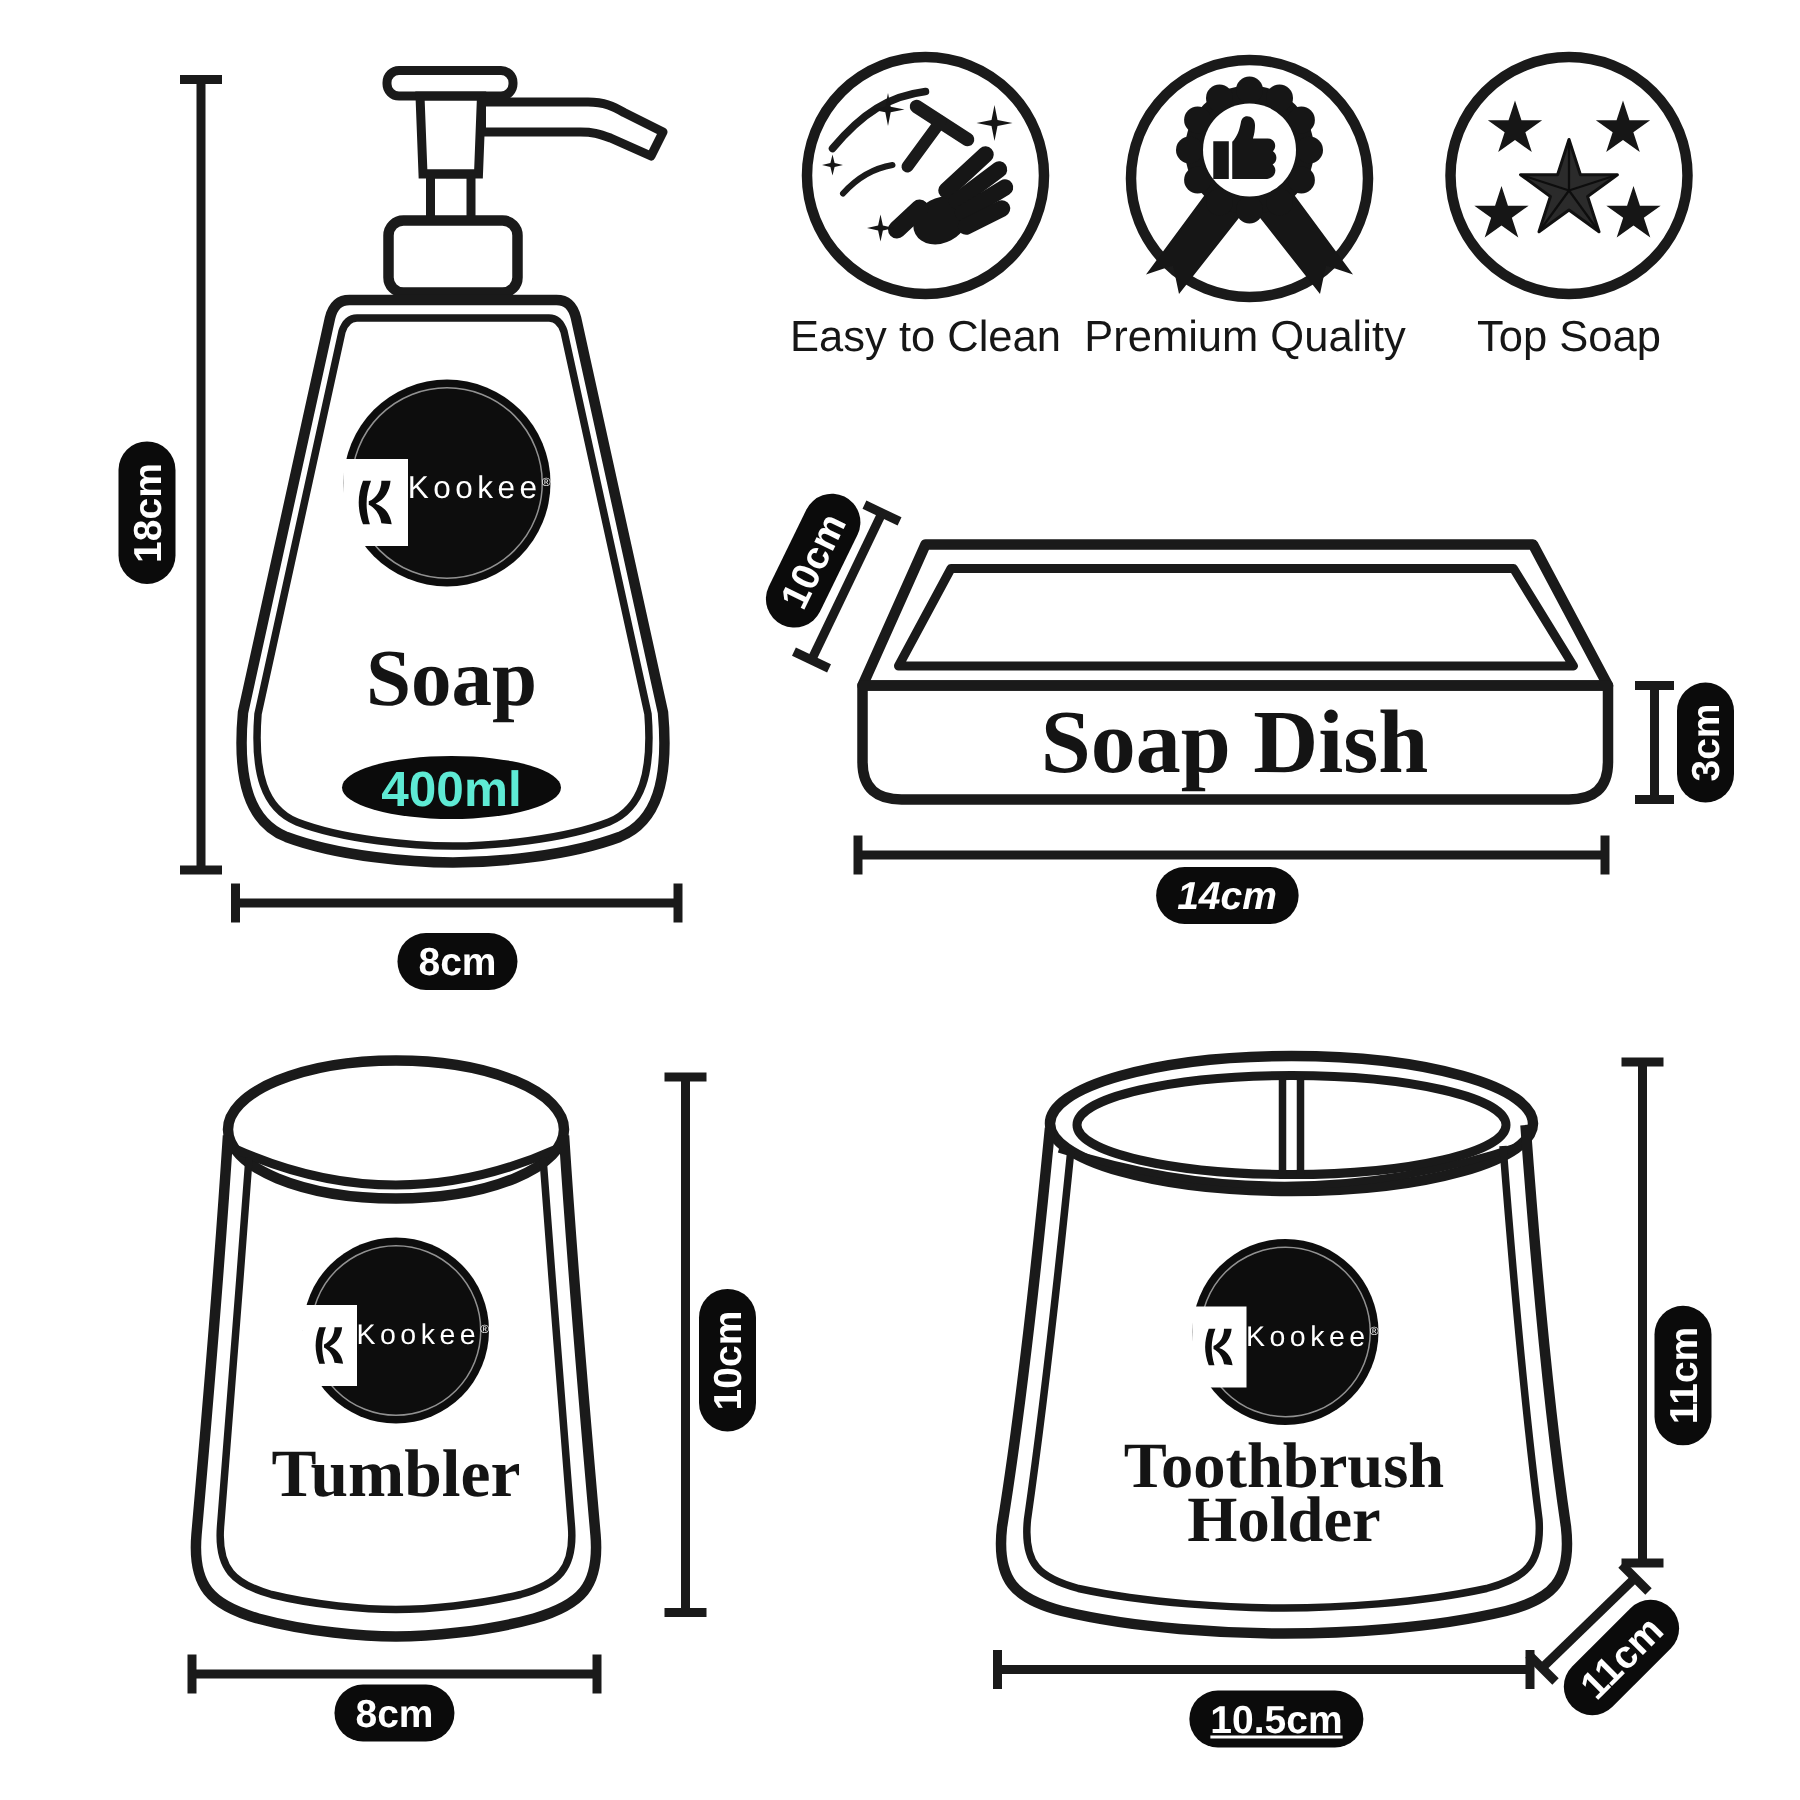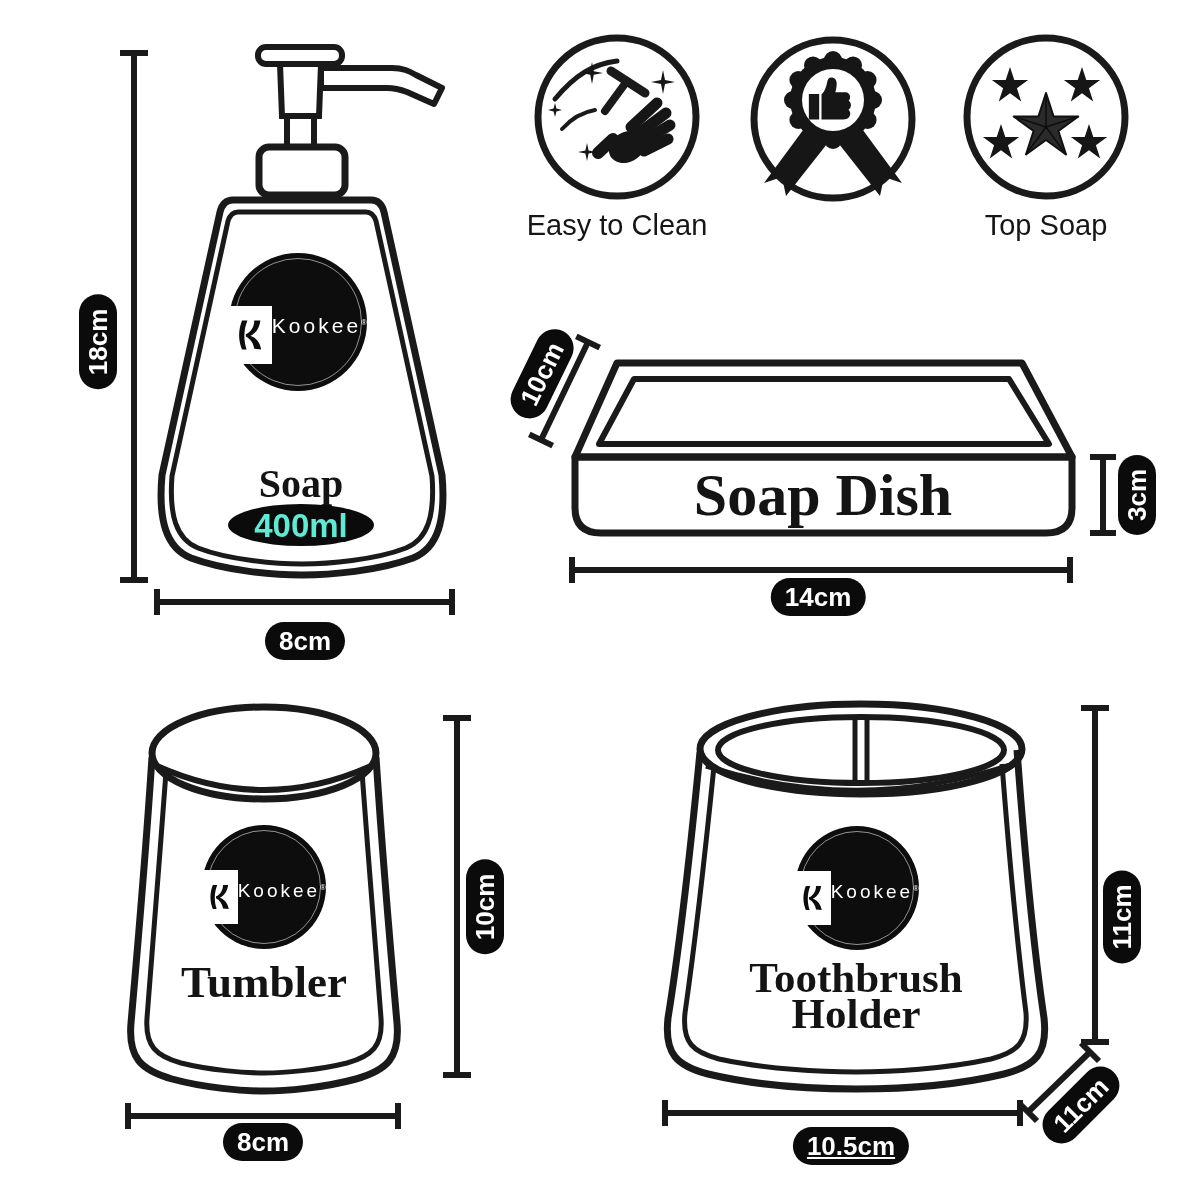--- a/index.html
+++ b/index.html
@@ -220,20 +220,21 @@
         <line x1="665" y1="1113" x2="1020" y2="1113"></line>
         <line x1="665" y1="1100" x2="665" y2="1126"></line>
         <line x1="1020" y1="1100" x2="1020" y2="1126"></line>
       </g>
     </g>
   </svg>
 
   <div class="overlay">
 
     <div class="badge-label" style="left:617px;top:226px;">Easy to Clean</div>
+    <div class="badge-label" style="left:830px;top:226px;">Premium Quality</div>
     <div class="badge-label" style="left:1046px;top:226px;">Top Soap</div>
 
     <div class="logo big" style="left:229px;top:253px;">
       <div class="ring"></div>
       <svg class="kmark" viewBox="0 0 56 56">
         <path fill="#0d0d0d" d="M17,9 C12,22 12,34 17,47 L23,47 C19,34 19,22 24,9 Z"></path>
         <path fill="#0d0d0d" d="M41,9 C40,18 36,25 28,29 C37,32 41,40 42,47 L33,46 C32,39 28,33 22,30 L22,27 C29,24 33,17 33,9 Z"></path>
       </svg>
       <div class="wordmark"><span>Kookee</span><sup>®</sup></div>
     </div>
@@ -249,37 +250,37 @@
 
     <div class="logo sm" style="left:795px;top:826px;">
       <div class="ring"></div>
       <svg class="kmark" viewBox="0 0 56 56">
         <path fill="#0d0d0d" d="M17,9 C12,22 12,34 17,47 L23,47 C19,34 19,22 24,9 Z"></path>
         <path fill="#0d0d0d" d="M41,9 C40,18 36,25 28,29 C37,32 41,40 42,47 L33,46 C32,39 28,33 22,30 L22,27 C29,24 33,17 33,9 Z"></path>
       </svg>
       <div class="wordmark"><span>Kookee</span><sup>®</sup></div>
     </div>
 
-    <div class="pname two" style="left:301px;top:452px;font-size:40px;margin-top:32px;">
+    <div class="pname two" style="left:301px;top:452px;font-size:54px;">
       <div>Soap</div>
     </div>
     <div class="capacity" style="left:301px;top:525px;">400ml</div>
     <div class="pname" style="left:823px;top:495px;font-size:60px;font-family:Liberation Serif, serif;">Soap Dish</div>
     <div class="pname two" style="left:856px;top:996px;font-size:43px;line-height:36px;">
       <div>Toothbrush</div>
       <div>Holder</div>
     </div>
     <div class="pname" style="left:264px;top:982px;font-size:45px;">Tumbler</div>
 
     <div class="pill" style="left:98px;top:342px;transform:translate(-50%,-50%) rotate(-90deg);">18cm</div>
     <div class="pill" style="left:305px;top:641px;">8cm</div>
 
     <div class="pill" style="left:542px;top:374px;transform:translate(-50%,-50%) rotate(-64deg);">10cm</div>
     <div class="pill" style="left:1137px;top:495px;transform:translate(-50%,-50%) rotate(-90deg);">3cm</div>
-    <div class="pill" style="left:818px;top:597px;">14cm</div>
+    <div class="pill" style="left:818px;top:597px;font-style:italic;">14cm</div>
 
     <div class="pill" style="left:485px;top:907px;transform:translate(-50%,-50%) rotate(-90deg);">10cm</div>
     <div class="pill" style="left:263px;top:1142px;">8cm</div>
 
     <div class="pill" style="left:1122px;top:917px;transform:translate(-50%,-50%) rotate(-90deg);">11cm</div>
     <div class="pill" style="left:1081px;top:1105px;transform:translate(-50%,-50%) rotate(-45deg);">11cm</div>
     <div class="pill" style="left:851px;top:1146px;text-decoration:underline;">10.5cm</div>
   </div>
 </div>
 

